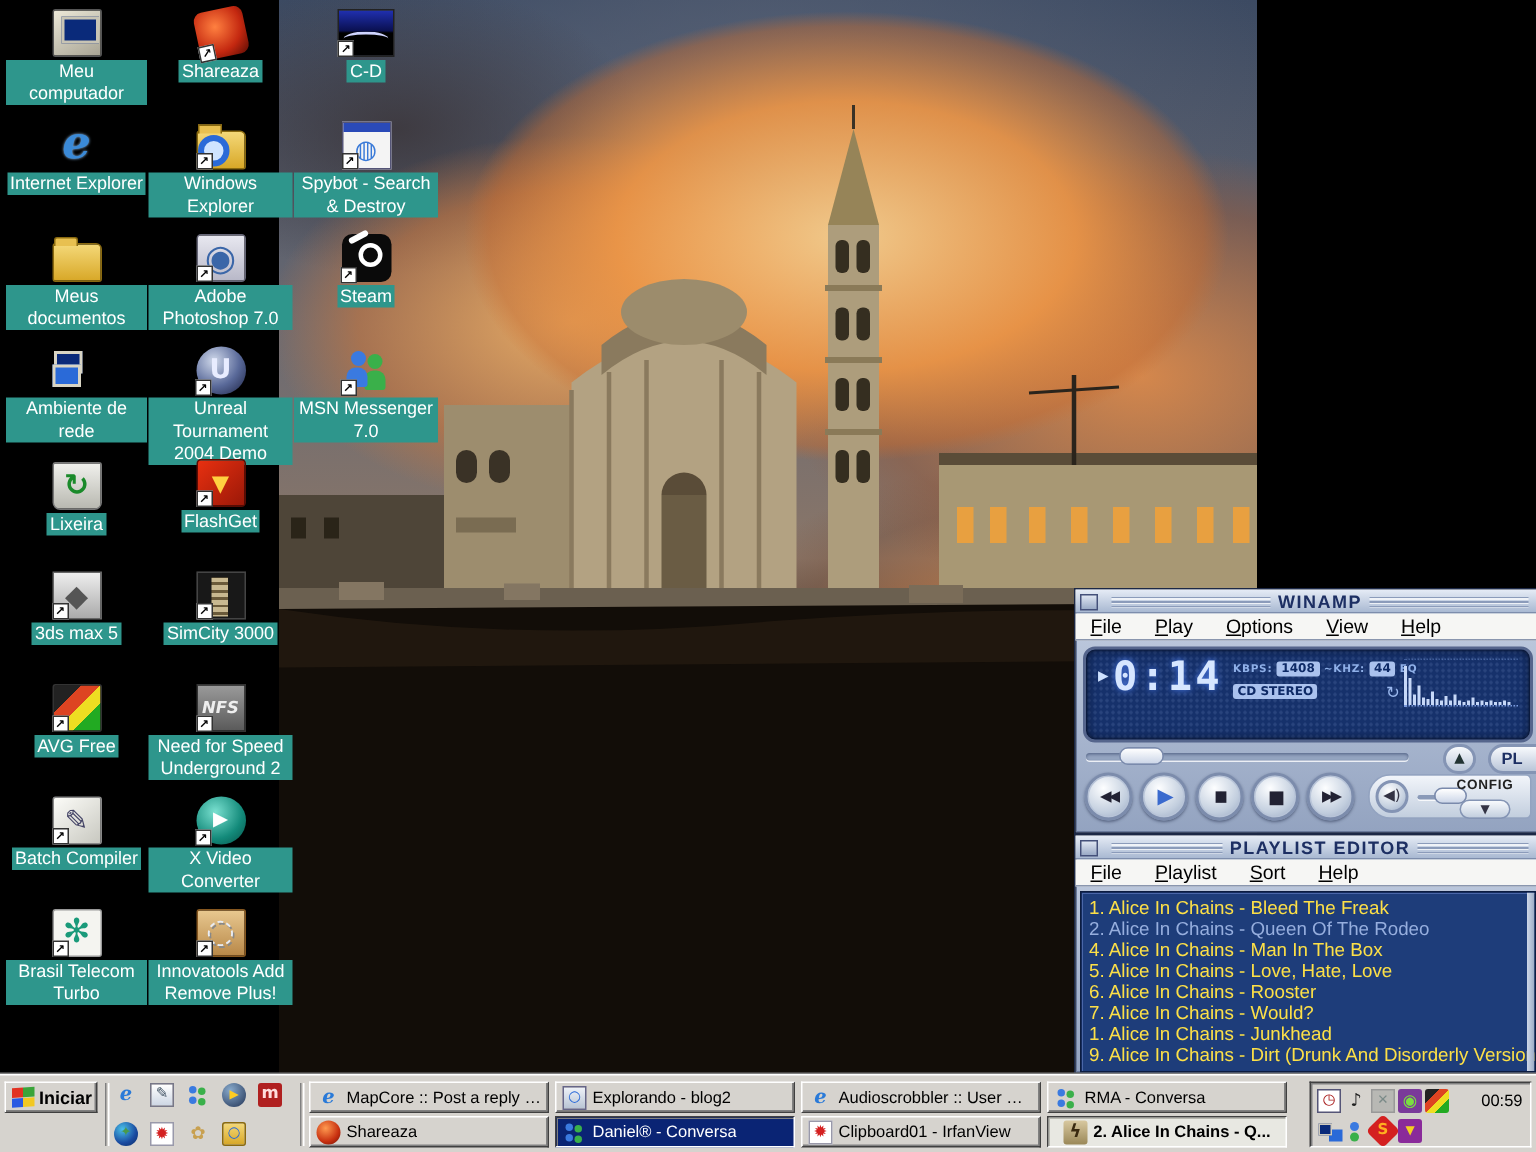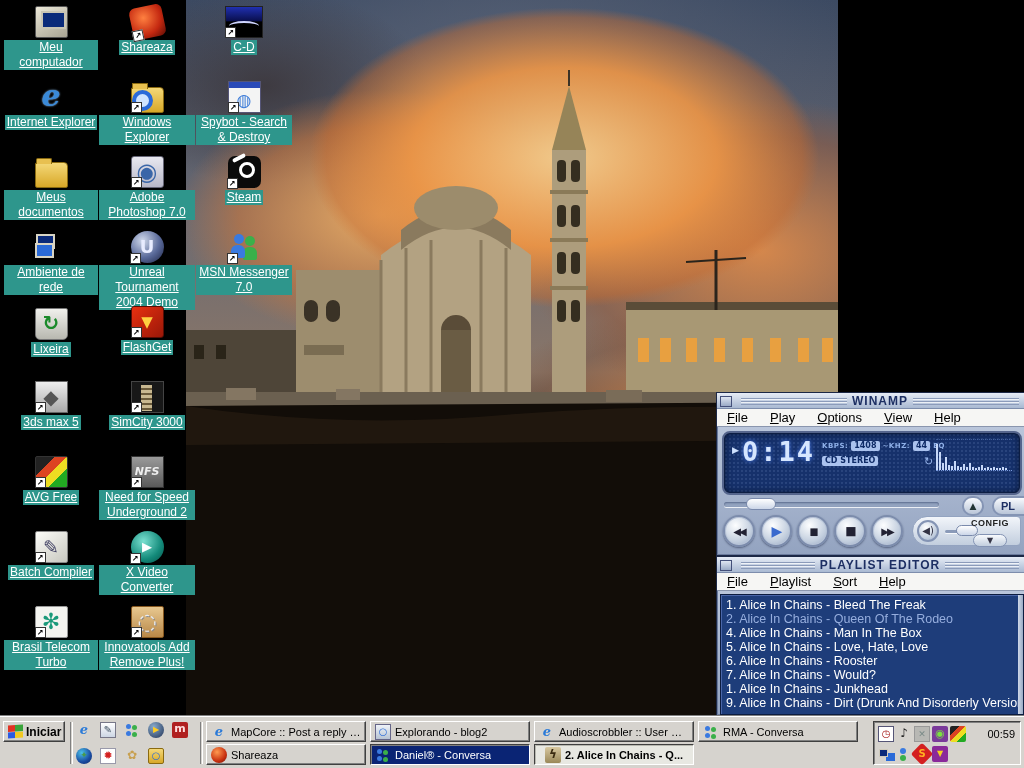--- a/index.html
+++ b/index.html
@@ -22,21 +22,21 @@
   }
   #wallpaper svg { position:absolute; left:0; top:0; }
 
   
   .icon-col { position:absolute; top:6px; display:flex; flex-direction:column; }
   #col1 { left:4px;  width:94px; }
   #col2 { left:98px; width:98px; }
   #col3 { left:196px; width:96px; }
   .dsk-slot { height:75px; display:flex; flex-direction:column; align-items:center; }
   .dlabel { margin-top:2px; max-width:96px; text-align:center; font-size:12px; line-height:15px;
-    color:#fff; background:var(--label-bg,#2E968C); padding:0 2px;text-decoration:underline; }
+    color:#fff; background:var(--label-bg,#2E968C); padding:0 2px; }
   .dicon { width:33px; height:32px; position:relative; flex:none; }
   .dicon::after { position:absolute; inset:0; text-align:center; font:bold 20px/32px "DejaVu Sans",sans-serif; }
   .shortcut-arrow { position:absolute; left:-1px; bottom:-1px; width:11px; height:11px; background:#fff;
     border:1px solid #333; font:bold 8px/9px "DejaVu Sans",sans-serif; color:#000; text-align:center; z-index:2; }
 
   
   .dicon[data-icon="computer"]{background:linear-gradient(150deg,#ece8d8,#a8a494);border-radius:2px;border:1px solid #555;}
   .dicon[data-icon="computer"]::before{content:"";position:absolute;left:5px;top:4px;width:21px;height:14px;background:#0a2a7a;border:2px solid #c8c4b4;}
   .dicon[data-icon="shareaza"]{background:radial-gradient(circle at 40% 35%,#ff8040,#c42810 60%,#5a0c04);border-radius:6px;transform:rotate(-12deg);}
   .dicon[data-icon="folder-docs"]{background:linear-gradient(#f4d878,#d8a828);border:1px solid #8a6a10;border-radius:2px 4px 2px 2px;margin-top:6px;height:26px;}
@@ -158,21 +158,21 @@
     background:linear-gradient(#fff,#ccd6e8); border:1px solid #7a8aac; }
   #wa-config { position:absolute; right:4px; top:1px; width:52px; text-align:center; }
   #wa-config .cfg-label { font:bold 9px/11px "Liberation Sans",sans-serif; color:#222; letter-spacing:.5px; }
   #wa-config .cfg-drop { margin:1px auto 0; width:34px; height:13px; border-radius:7px;
     background:linear-gradient(#f8fafd,#c2cede); border:1px solid #8494b4;
     font:8px/11px "DejaVu Sans",sans-serif; color:#334; }
 
   
   #pl-list { position:absolute; left:3px; right:3px; top:37px; bottom:0; background:#1e3d7a;
     border:1px solid #0c1c40; box-shadow:inset 1px 1px 0 #4a66a8; padding:3px 8px 0 5px; overflow:hidden; }
-  .pl-item { font:12.5px/14px "Liberation Sans",sans-serif; color:#ffffff; white-space:nowrap; }
+  .pl-item { font:12.5px/14px "Liberation Sans",sans-serif; color:#fde047; white-space:nowrap; }
   .pl-item[data-current="true"] { color:#96aede; }
   #pl-scroll { position:absolute; right:0; top:0; bottom:0; width:5px;
     background:linear-gradient(90deg,#cfd8e8,#9aaac4); }
 
   
   #taskbar { position:absolute; left:0; top:716px; width:1024px; height:52px; background:#d6d3ce;
     border-top:1px solid #fff; box-shadow:0 -1px 0 #808080; padding:3px 2px; }
   .bevel-up { border-top:1px solid #fff; border-left:1px solid #fff; border-right:1px solid #404040; border-bottom:1px solid #404040; box-shadow:inset -1px -1px 0 #808080; background:#d6d3ce; }
   .bevel-down { border-top:1px solid #404040; border-left:1px solid #404040; border-right:1px solid #fff; border-bottom:1px solid #fff; box-shadow:inset 1px 1px 0 #808080; }
 
@@ -652,20 +652,24 @@
       <button class="task-btn bevel-up" data-name="taskbar-task-button" data-state="normal">
         <span class="micon" data-name="task-button-icon" data-icon="shareaza-ball"></span>
         <span class="tb-label" data-name="task-button-label">Shareaza</span>
       </button>
 
       <button class="task-btn bevel-up" data-name="taskbar-task-button" data-state="active">
         <span class="micon" data-name="task-button-icon" data-icon="people"></span>
         <span class="tb-label" data-name="task-button-label">Daniel® - Conversa</span>
       </button>
 
+      <button class="task-btn bevel-up" data-name="taskbar-task-button" data-state="normal">
+        <span class="micon" data-name="task-button-icon" data-icon="paint-splat"></span>
+        <span class="tb-label" data-name="task-button-label">Clipboard01 - IrfanView</span>
+      </button>
 
       <button class="task-btn bevel-up" data-name="taskbar-task-button" data-state="flash">
         <span class="micon" data-name="task-button-icon" data-icon="winamp-bolt"></span>
         <span class="tb-label" data-name="task-button-label">2. Alice In Chains - Q...</span>
       </button>
 
   </div>
   <div id="tray" class="bevel-down" data-name="system-tray">
     <div class="tray-row" data-name="tray-row-1">
       <span class="micon" data-name="tray-icon" data-icon="window-clock"></span>

